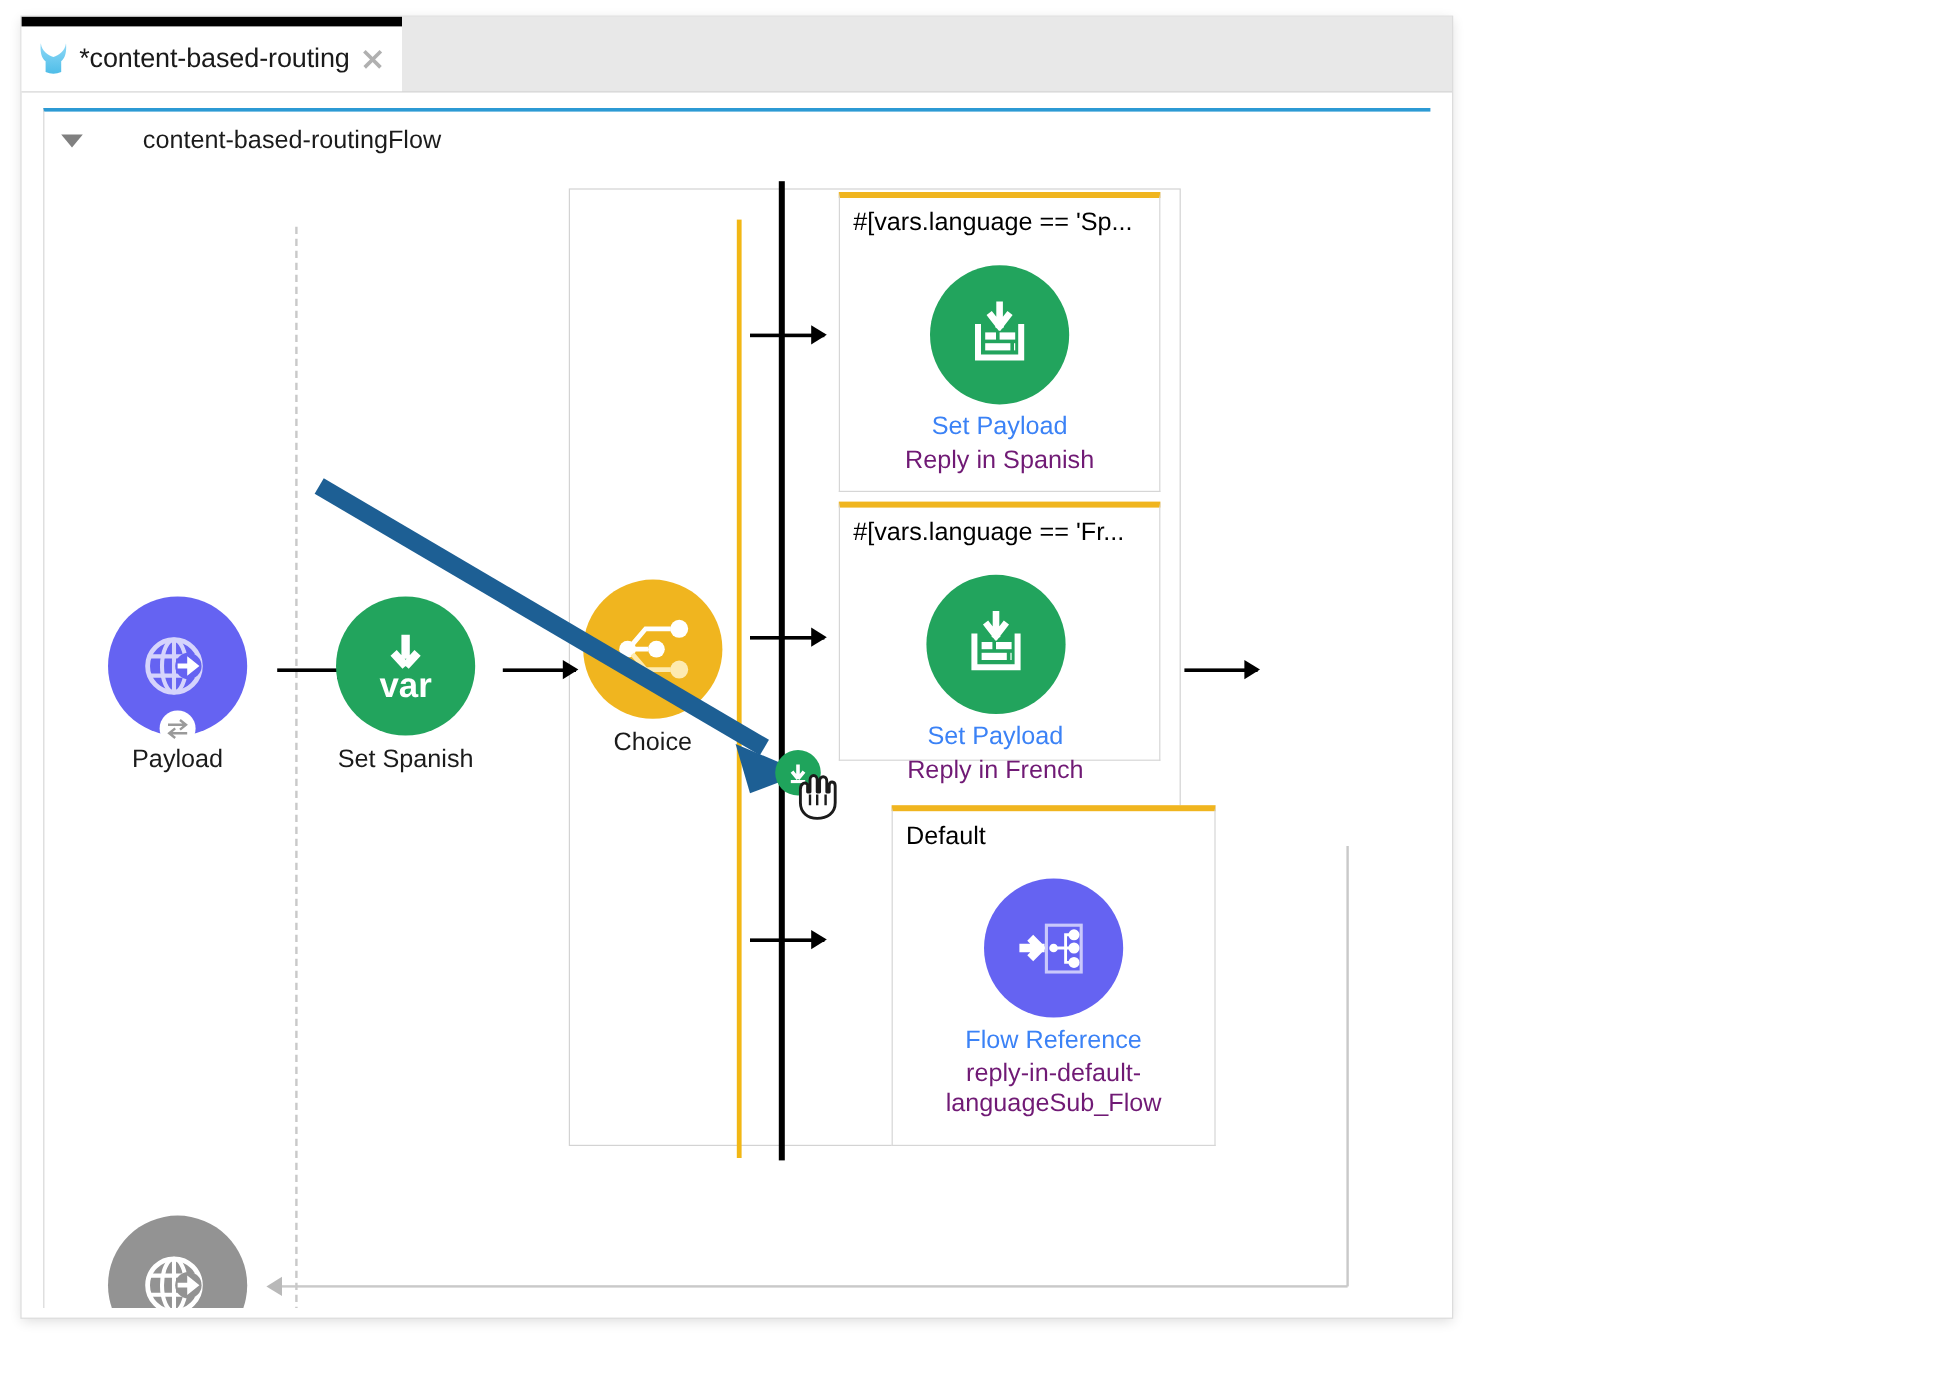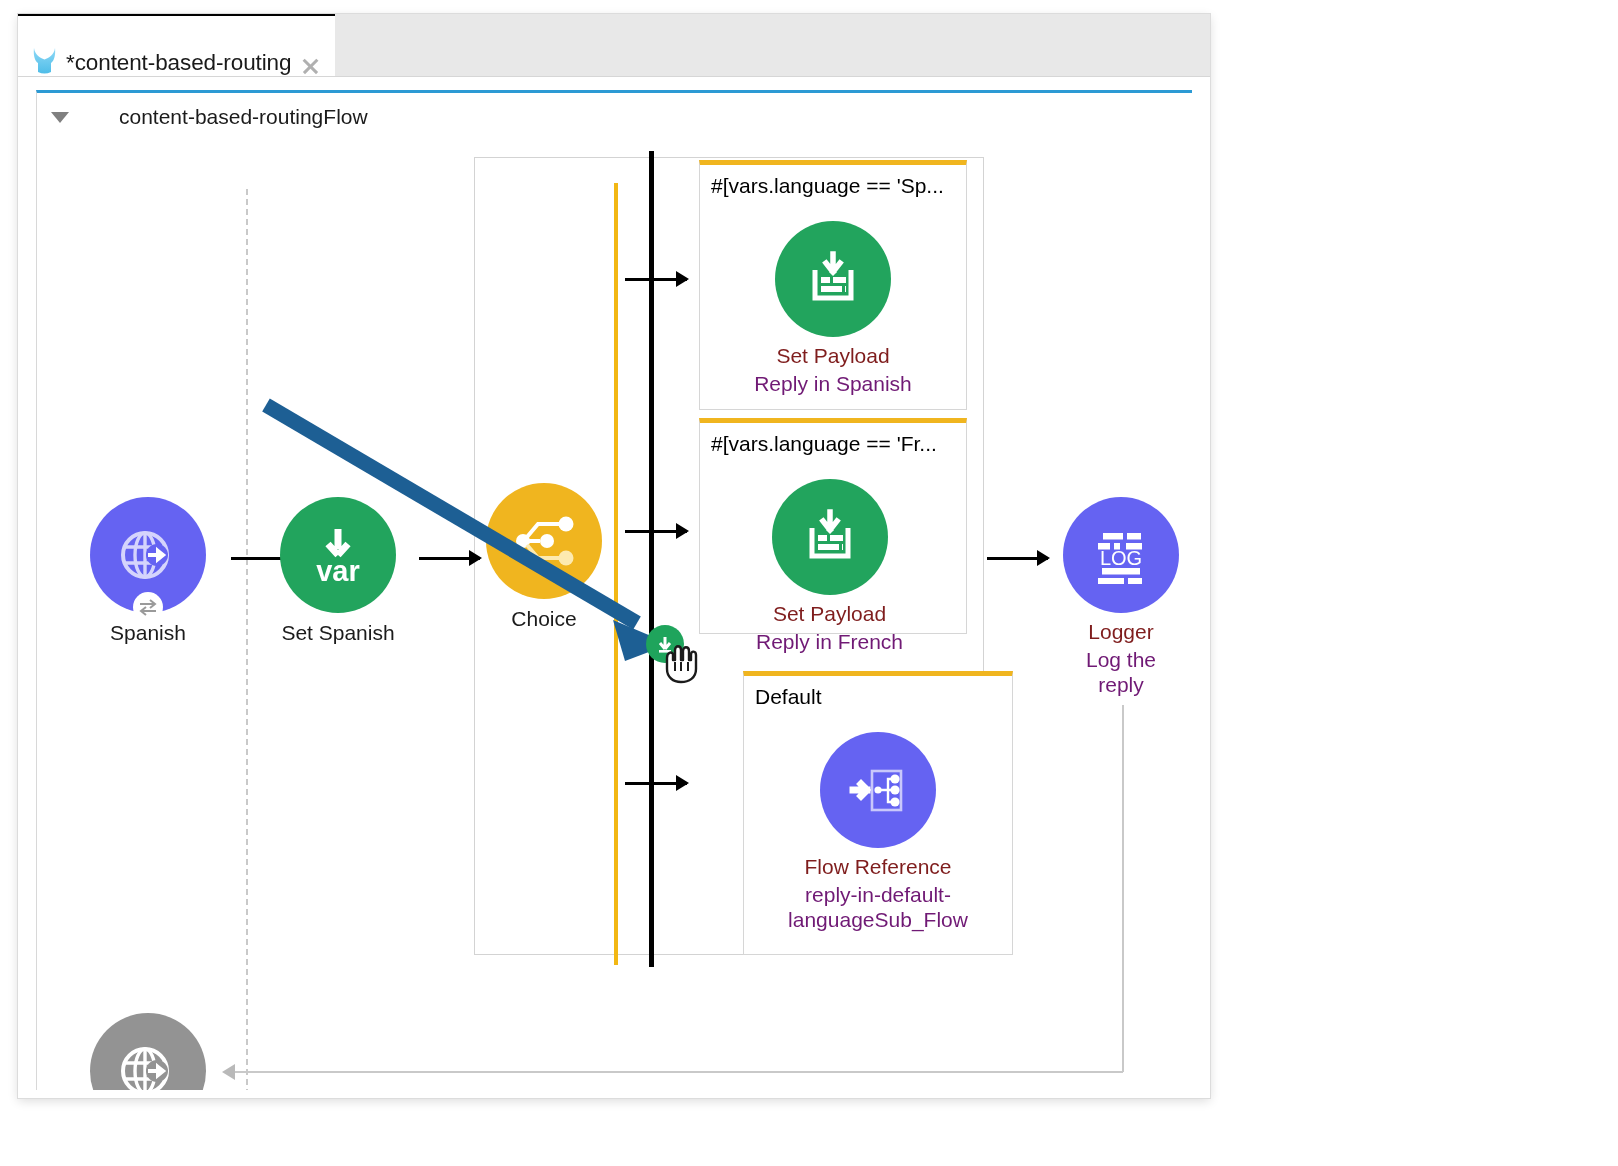--- a/index.html
+++ b/index.html
@@ -38,24 +38,24 @@
     height: 62px;
     background: #e8e8e8;
     border-bottom: 1px solid #d6d6d6;
   }
   .tab {
     position: absolute;
     left: 0; top: 0;
     width: 317px;
     height: 62px;
     background: #ffffff;
-    border-top: 2px solid #000000;
+    border-top: 8px solid #000000;
     box-sizing: border-box;
     display: flex;
-    align-items: flex-end;
+    align-items: center;
     padding-left: 13px;
     cursor: default;
   }
   .tab-icon {
     width: 28px;
     height: 30px;
     margin-right: 7px;
     flex: 0 0 auto;
   }
   .tab-title {
@@ -164,21 +164,21 @@
     justify-content: center;
     position: relative;
     cursor: pointer;
   }
   .c-purple { background: #6563f2; }
   .c-green  { background: #22a45d; }
   .c-amber  { background: #f0b51f; }
   .c-gray   { background: #939393; }
   .node-type {
     font-size: 21px;
-    color: #7f1d1d;
+    color: #3b82f6;
     margin-top: 7px;
     line-height: 1.18;
   }
   .node-label {
     font-size: 21px;
     color: #701a75;
     margin-top: 2px;
     line-height: 1.2;
   }
   .node-label-single {
@@ -375,21 +375,21 @@
             <circle cx="42" cy="33" r="11" fill="#6563f2"></circle>
             <path d="M33 33 H47 M43 29 L48 33 L43 37 Z" stroke="#fff" stroke-width="4" fill="#fff" stroke-linejoin="miter"></path>
           </svg>
           <span class="badge-exchange">
             <svg width="22" height="18" viewBox="0 0 22 18">
               <path d="M3 6 H17 M13 2 L18 6 L13 10" stroke="#9a9a9a" stroke-width="2" fill="none"></path>
               <path d="M19 13 H5 M9 9 L4 13 L9 17" stroke="#9a9a9a" stroke-width="2" fill="none"></path>
             </svg>
           </span>
         </div>
-        <div class="node-label-single">Spanish</div>
+        <div class="node-label-single">Payload</div>
       </div>
 
       <div class="node" style="left:243px; top:404px; width:116px;">
         <div class="node-circle c-green">
           <svg width="72" height="72" viewBox="0 0 72 72">
             <path d="M36 10 L36 30 M36 36 L26 25 M36 36 L46 25" stroke="#fff" stroke-width="7" fill="none" stroke-linecap="butt"></path>
             <text x="36" y="62" font-family="Liberation Sans, sans-serif" font-size="29" font-weight="bold" fill="#fff" text-anchor="middle">var</text>
           </svg>
         </div>
         <div class="node-label-single">Set Spanish</div>
@@ -403,37 +403,20 @@
             <circle cx="57" cy="14" r="7.5" fill="#fff"></circle>
             <circle cx="57" cy="48" r="7.5" fill="#fdeab0"></circle>
             <path d="M20 31 H31" stroke="#fff" stroke-width="4" fill="none"></path>
             <path d="M18 27 L29 14 L50 14" stroke="#fff" stroke-width="4" fill="none"></path>
             <path d="M18 35 L29 48 L50 48" stroke="#fdeab0" stroke-width="4" fill="none"></path>
           </svg>
         </div>
         <div class="node-label-single">Choice</div>
       </div>
 
-      <div class="node" style="left:1026px; top:404px; width:116px;">
-        <div class="node-circle c-purple">
-          <svg width="70" height="62" viewBox="0 0 70 62">
-            <rect x="17" y="9" width="20" height="6.5" fill="#fff"></rect>
-            <rect x="41" y="9" width="14" height="6.5" fill="#fff"></rect>
-            <rect x="12" y="19" width="12" height="6.5" fill="#fff"></rect>
-            <rect x="28" y="19" width="6" height="6.5" fill="#fff"></rect>
-            <rect x="40" y="19" width="16" height="6.5" fill="#fff"></rect>
-            <text x="35" y="41" font-family="Liberation Sans, sans-serif" font-size="20" fill="#fff" text-anchor="middle">LOG</text>
-            <rect x="16" y="44" width="38" height="6.5" fill="#fff"></rect>
-            <rect x="12" y="54" width="26" height="6" fill="#fff"></rect>
-            <rect x="42" y="54" width="14" height="6" fill="#fff"></rect>
-          </svg>
-        </div>
-        <div class="node-type">Logger</div>
-        <div class="node-label">Log the reply</div>
-      </div>
 
       <div class="vline-solid" style="left:1085px; top:612px; height:367px;"></div>
       <div class="hline-solid" style="left:196px; top:978px; width:890px;"></div>
       <div class="arrow-left-head" style="left:185px; top:971px;"></div>
 
       <div class="node" style="left:53px; top:920px; width:116px;">
         <div class="node-circle c-gray">
           <svg width="66" height="66" viewBox="0 0 66 66">
             <circle cx="30" cy="33" r="22" stroke="#ffffff" stroke-width="4" fill="none"></circle>
             <ellipse cx="30" cy="33" rx="10" ry="22" stroke="#ffffff" stroke-width="3.4" fill="none"></ellipse>

